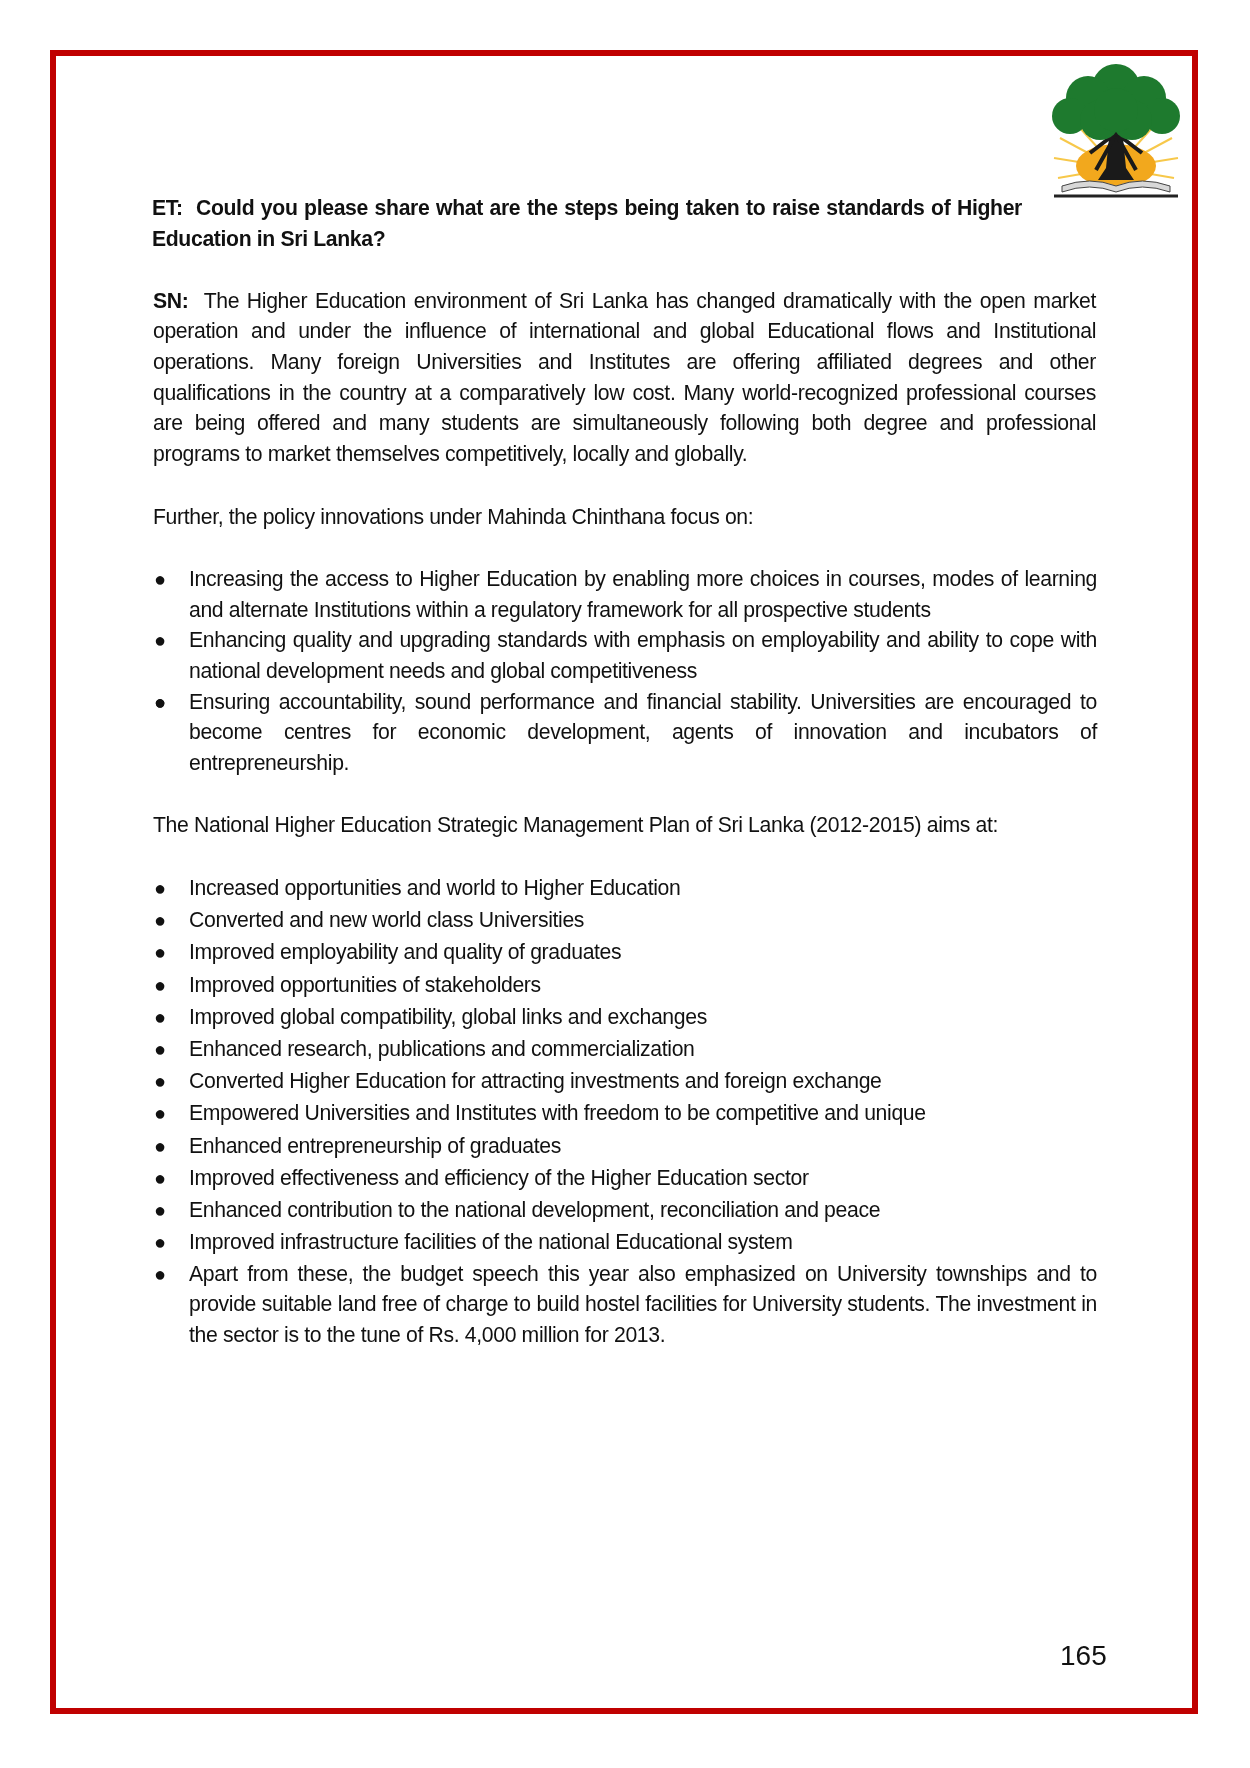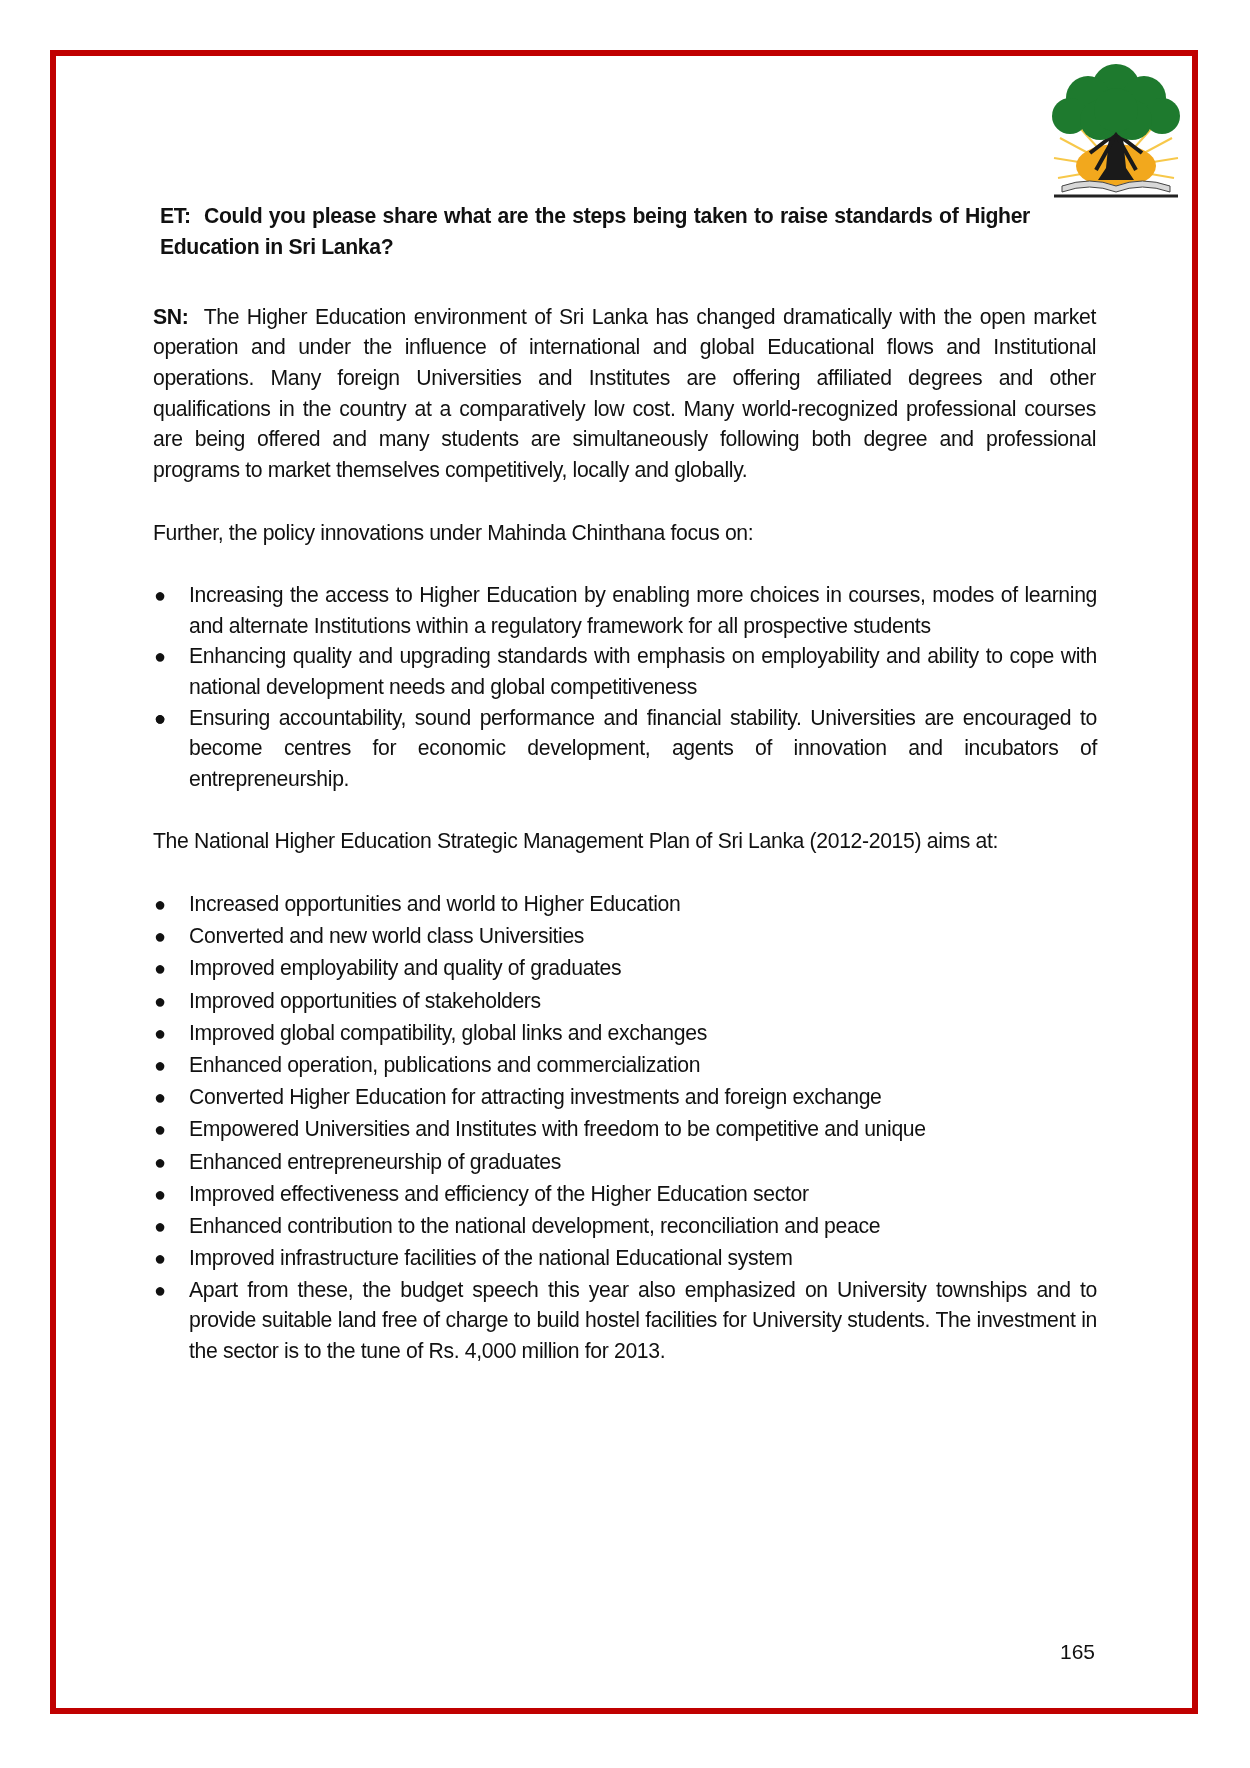--- a/index.html
+++ b/index.html
@@ -3,29 +3,29 @@
 <meta charset="utf-8">
 <style>
   html, body { margin: 0; padding: 0; background: #ffffff; }
   body { width: 1250px; height: 1768px; position: relative; overflow: hidden;
          font-family: "Liberation Sans", sans-serif; color: #111; }
   .frame { position: absolute; left: 50px; top: 50px; width: 1136px; height: 1652px;
            border: 6px solid #c00000; }
   .logo { position: absolute; left: 1040px; top: 58px; width: 152px; height: 150px; }
   .content { position: absolute; left: 152px; top: 193px; width: 945px;
              font-size: 21.2px; line-height: 30.6px; letter-spacing: -0.35px; }
-  .q { font-weight: bold; width: 870px; margin: 8px; }
+  .q { font-weight: bold; width: 870px; margin: 0; }
   p { margin: 1px; }
   .gap { height: 30.6px; }
   .just { text-align: justify; }
   ul { list-style: none; margin: 0; padding: 0; }
   li { position: relative; padding-left: 37px; text-align: justify; }
   li .bullet { position: absolute; left: 2px; top: 0; font-size: 20px; }
   ul.short li { line-height: 32.2px; }
-  .pagenum { position: absolute; left: 1060px; top: 1640px; font-size: 21px; }
+  .pagenum { position: absolute; left: 1060px; top: 1640px; font-size: 28px; }
 </style>
 </head>
 <body>
 
 <div class="frame" style="border-color: rgb(192, 0, 0);"></div>
 
 <div class="logo">
   <svg width="152" height="150" viewBox="0 0 152 150">
 
     <g stroke="#f7c84a" stroke-width="2">
@@ -80,21 +80,21 @@
   </ul>
   <div class="gap"></div>
   <p>The National Higher Education Strategic Management Plan of Sri Lanka (2012-2015) aims at:</p>
   <div class="gap"></div>
   <ul class="short">
     <li><span class="bullet">●</span><span>Increased opportunities and world to Higher Education</span></li>
     <li><span class="bullet">●</span><span>Converted and new world class Universities</span></li>
     <li><span class="bullet">●</span><span>Improved employability and quality of graduates</span></li>
     <li><span class="bullet">●</span><span>Improved opportunities of stakeholders</span></li>
     <li><span class="bullet">●</span><span>Improved global compatibility, global links and exchanges</span></li>
-    <li><span class="bullet">●</span><span>Enhanced operation, publications and commercialization</span></li>
+    <li><span class="bullet">●</span><span>Enhanced research, publications and commercialization</span></li>
     <li><span class="bullet">●</span><span>Converted Higher Education for attracting investments and foreign exchange</span></li>
     <li><span class="bullet">●</span><span>Empowered Universities and Institutes with freedom to be competitive and unique</span></li>
     <li><span class="bullet">●</span><span>Enhanced entrepreneurship of graduates</span></li>
     <li><span class="bullet">●</span><span>Improved effectiveness and efficiency of the Higher Education sector</span></li>
     <li><span class="bullet">●</span><span>Enhanced contribution to the national development, reconciliation and peace</span></li>
     <li><span class="bullet">●</span><span>Improved infrastructure facilities of the national Educational system</span></li>
     <li style="line-height:30.6px"><span class="bullet">●</span><span>Apart from these, the budget speech this year also emphasized on University townships and to provide suitable land free of charge to build hostel facilities for University students. The investment in the sector is to the tune of Rs. 4,000 million for 2013.</span></li>
   </ul>
 </div>
 

